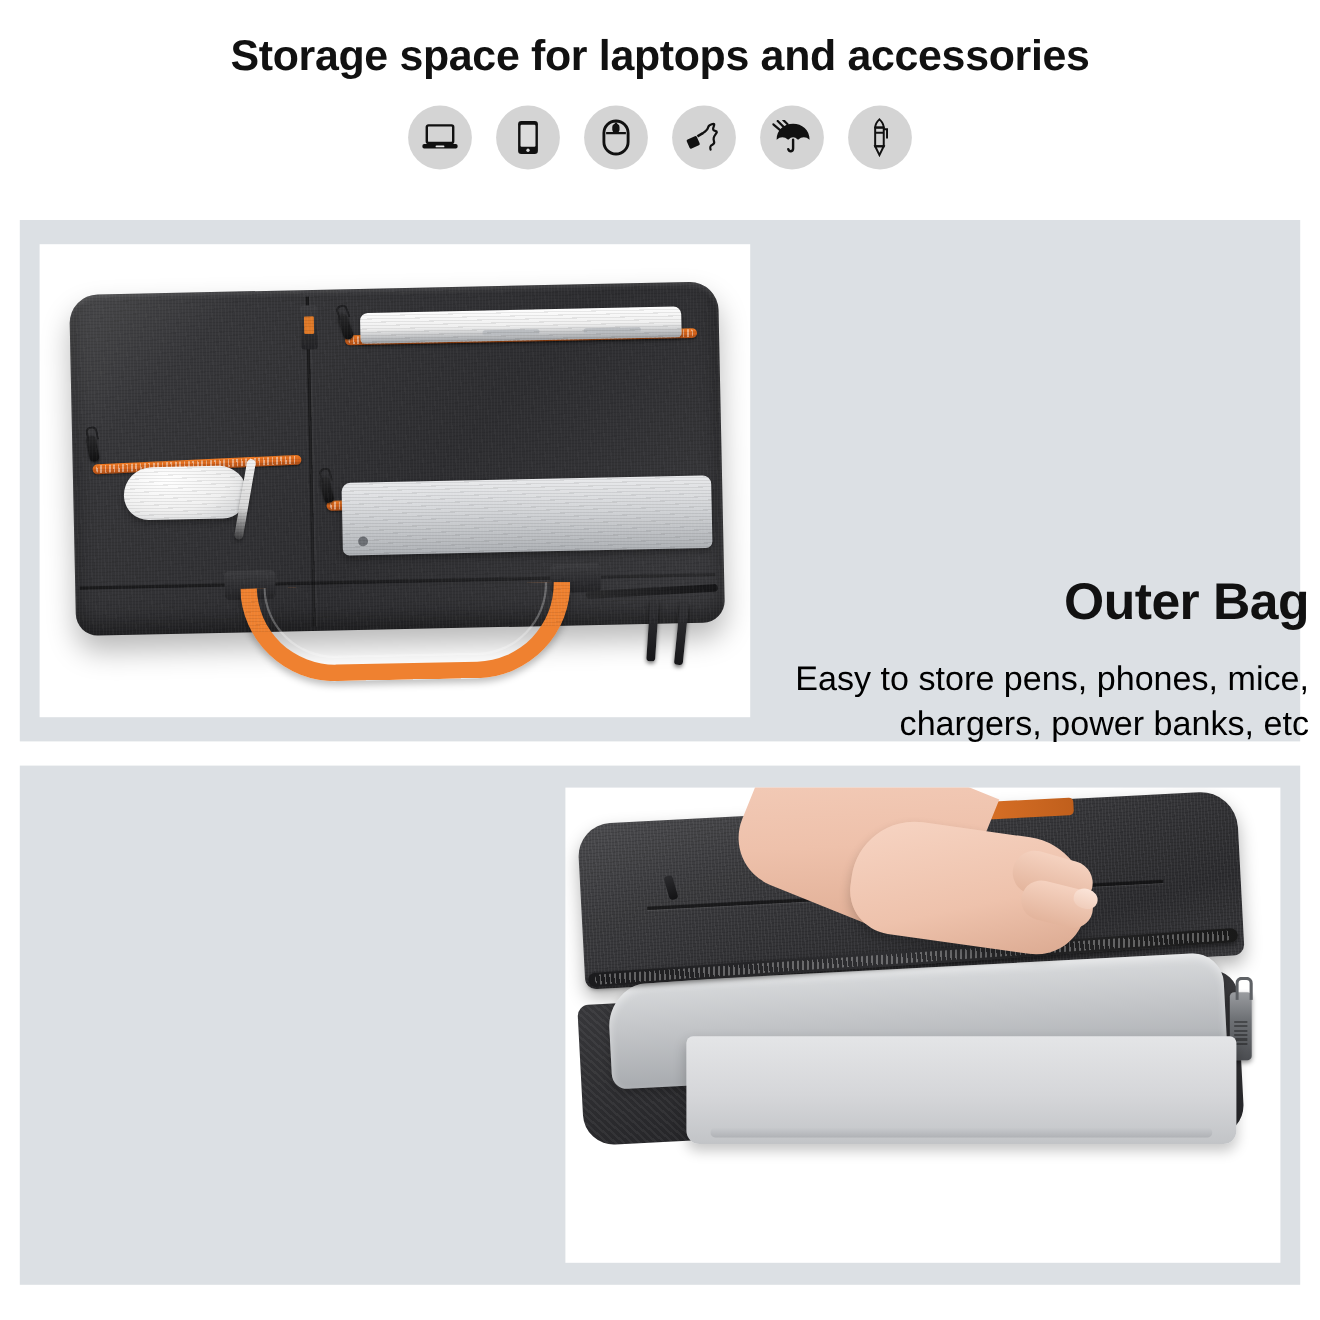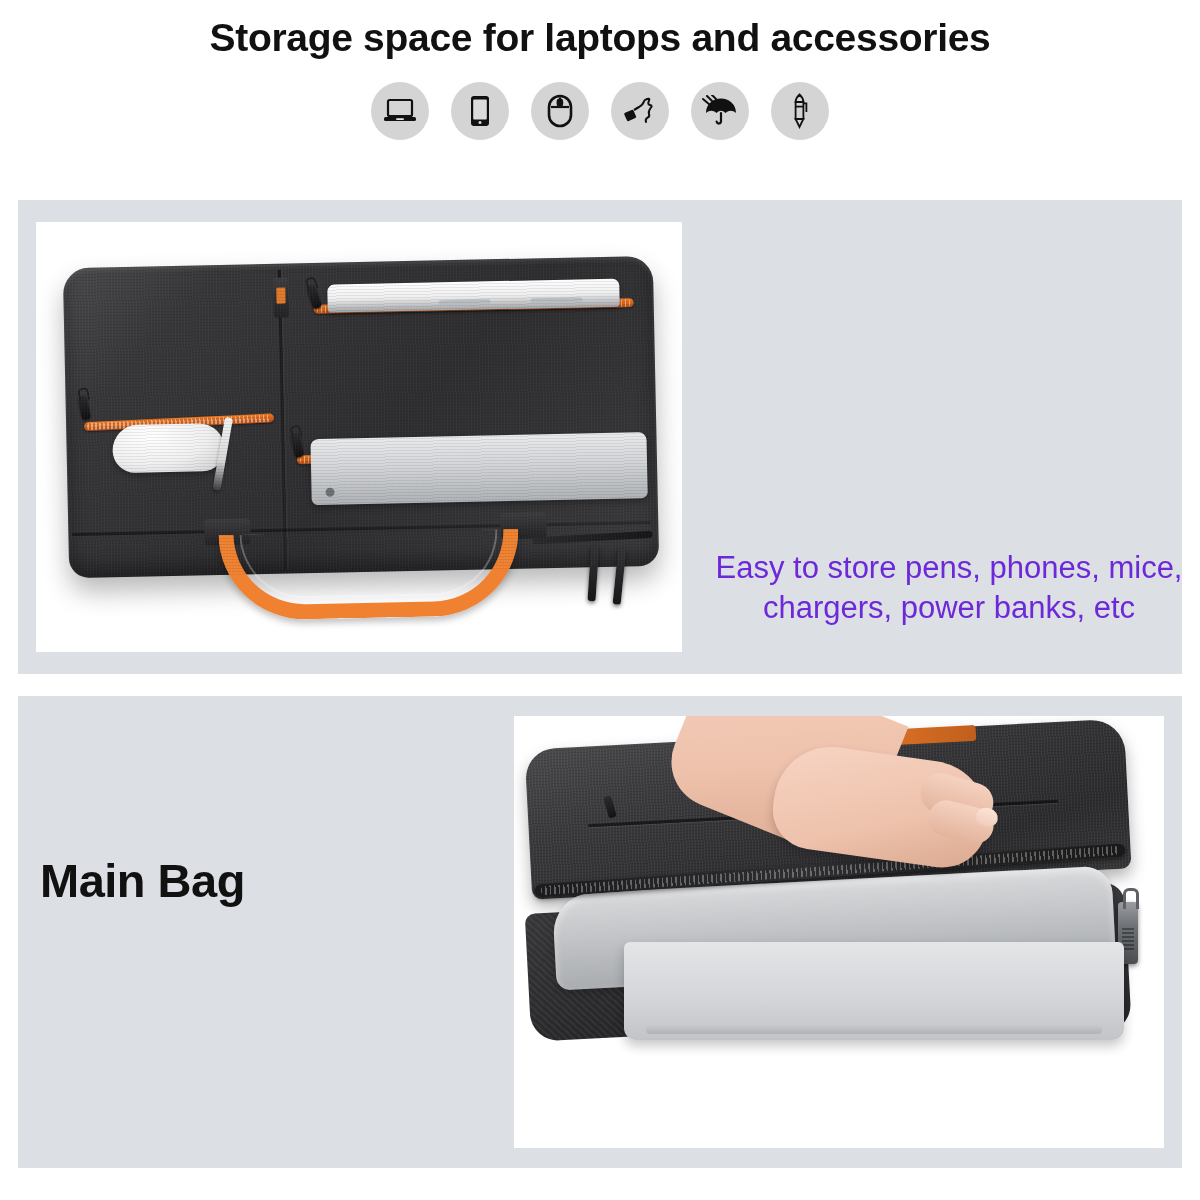--- a/index.html
+++ b/index.html
@@ -5,21 +5,21 @@
   * { margin:0; padding:0; box-sizing:border-box; }
   html,body { width:1200px; height:1200px; background:#ffffff; }
   body { font-family:"Liberation Sans", sans-serif; color:#1a1a1a; overflow:hidden; position:relative; }
 
   
   .page-title{
     text-align:center;
     font-size:39px;
     font-weight:bold;
     letter-spacing:-.3px;
-    padding-top:16px;
+    padding-top:30px;
     color:#111;
   }
 
   
   .icon-row{
     display:flex;
     justify-content:center;
     align-items:center;
     gap:22px;
     margin-top:22px;
@@ -55,24 +55,23 @@
   .head{
     font-size:47px;
     font-weight:bold;
     color:#111;
     letter-spacing:-.5px;
     line-height:1.05;
   }
   .body-copy{
     font-size:31px;
     line-height:1.30;
-    color:#6d28d9;
+    color:#000000;
     margin-top:26px;
     font-weight:normal;
-    text-align:center;
   }
 
   
   .bag-front{
     position:absolute;
     left:30px; top:40px;
     width:590px; height:310px;
     background:
       linear-gradient(135deg,#4a4a4c 0%,#37373a 18%,#2e2e31 55%,#3a3a3d 100%);
     border-radius:26px 26px 20px 20px;
@@ -437,29 +436,29 @@
       <div class="handle"></div>
 
       <div class="main-zip"></div>
       <div class="mpull mpull-1"></div>
       <div class="mpull mpull-2"></div>
     </div>
 
   </div>
 
   <div class="txt-block txt-right">
+    <div class="head">Outer Bag</div>
     <div class="body-copy">Easy to store pens, phones, mice, chargers, power banks, etc</div>
   </div>
 
 </section>
 
 <section class="panel panel-bottom">
 
   <div class="txt-block txt-left" style="left:22px;top:160px;">
-    <div class="head">Main Bag</div>
   </div>
 
   <div class="photo photo-bottom">
 
     <div class="bag-open">
       <div class="bag-lower"></div>
       <div class="bag-right-edge"></div>
 
       <div class="shell"></div>
       <div class="lining-hint"></div>

